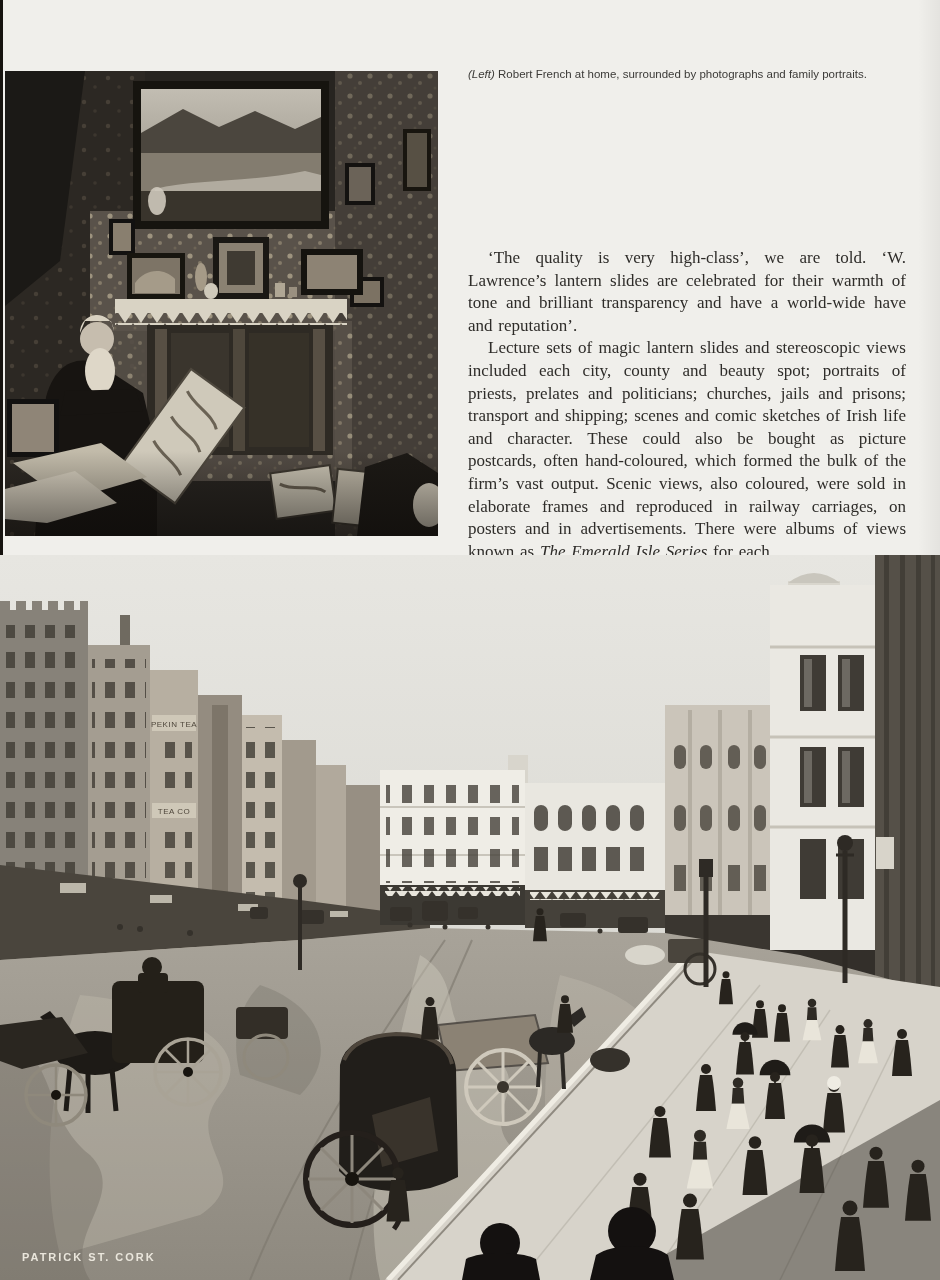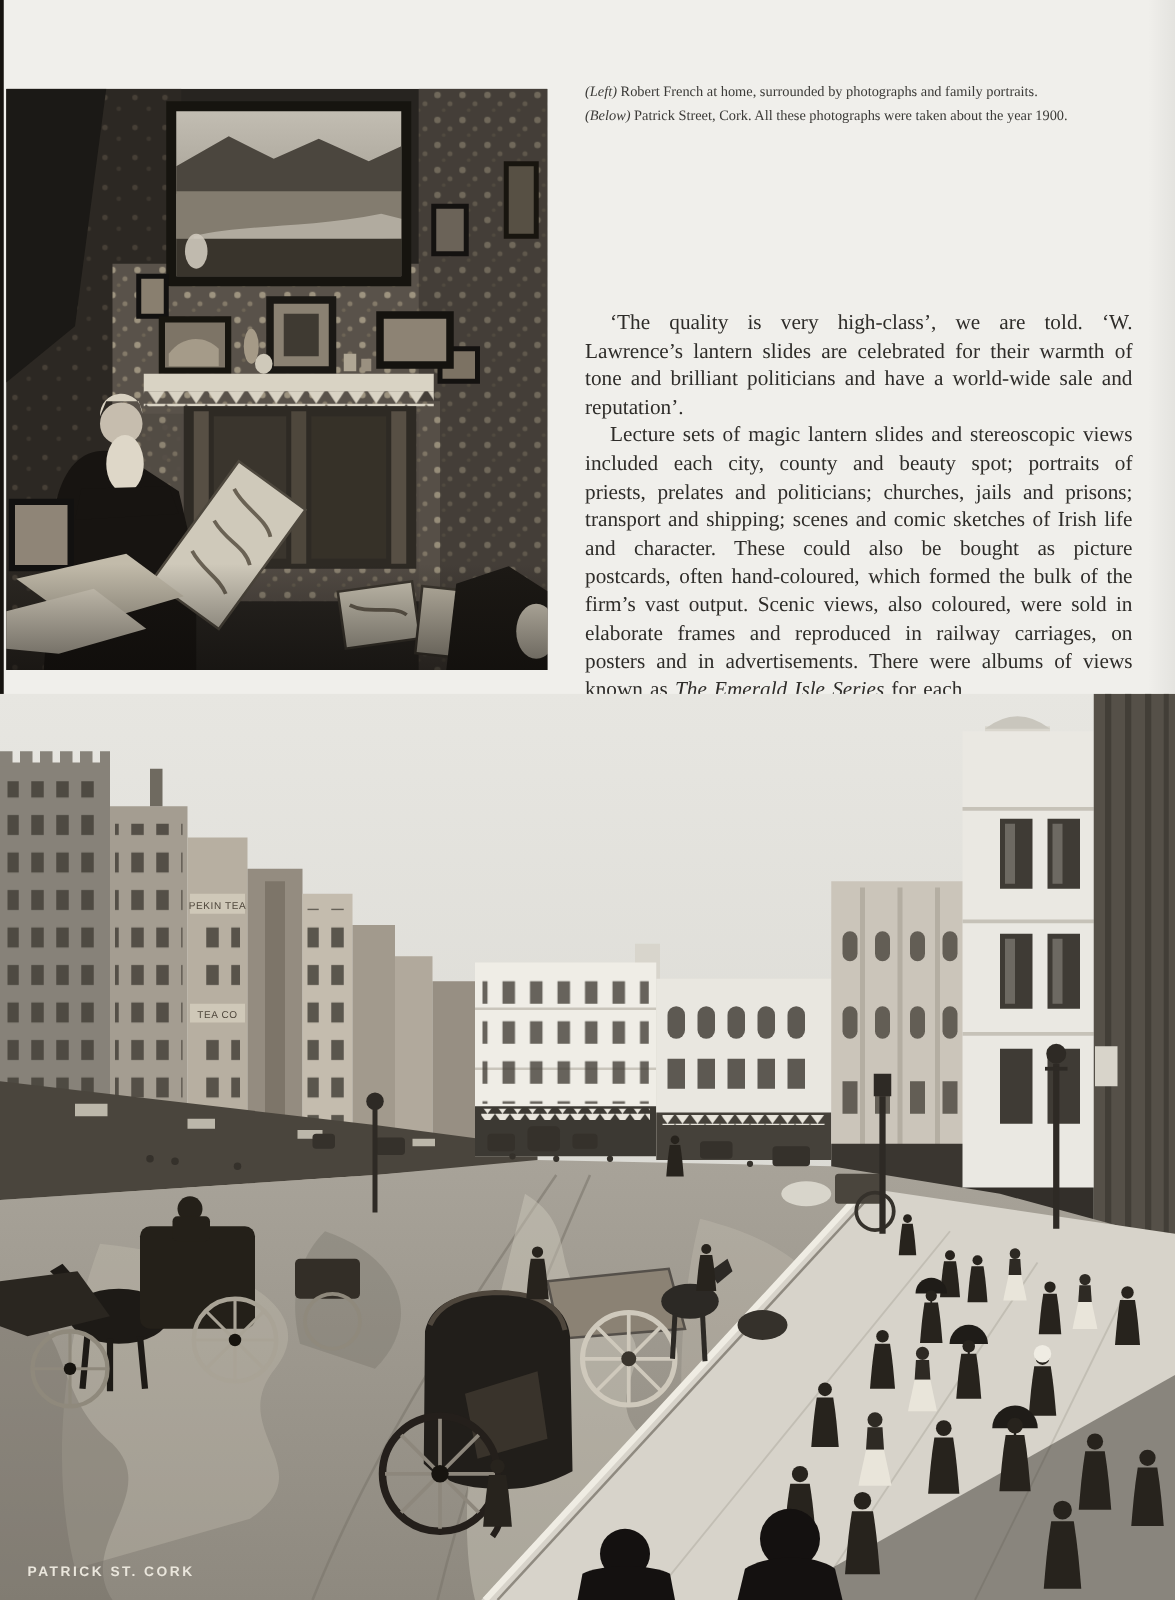--- a/index.html
+++ b/index.html
@@ -19,21 +19,21 @@
     pointer-events: none;
   }
   .photo-top {
     position: absolute; left: 5px; top: 71px; width: 433px; height: 465px;
   }
   .photo-bottom {
     position: absolute; left: 0; top: 555px; width: 788px; height: 725px;
   }
   .caption {
     position: absolute; left: 468px; top: 66px; width: 444px;
-    font-family: Liberation Serif, serif;
+    font-family: Liberation Sans, sans-serif;
     font-size: 11.5px; line-height: 1.45; color: #3b3a37;
   }
   .caption .cap-line { margin: 0 0 2px 0; }
   .cap-prefix { font-style: italic; }
   .article {
     position: absolute; left: 468px; top: 247px; width: 438px;
     font-size: 17px; line-height: 22.6px; color: #2e2c29;
     text-align: justify; word-spacing: 1.5px;
   }
   .article p { margin: 0; text-indent: 20px; }
@@ -159,25 +159,24 @@
         <polygon points="352,465 360,396 402,382 433,402 433,465" fill="#1c1915"></polygon>
         <ellipse cx="424" cy="434" rx="16" ry="22" fill="#cfc8b8"></ellipse>
       </g>
 
       <rect x="0" y="380" width="433" height="85" fill="url(#topVign)"></rect>
     </svg>
   </div>
 
   <div class="caption">
     <p class="cap-line"><span class="cap-prefix">(Left)</span><span> Robert French at home, surrounded by photographs and family portraits.</span></p>
-    <p class="cap-line"><span class="cap-prefix">(Below)</span><span> Patrick Street, Cork. All these photographs were taken about the year 1900.</span></p>
   </div>
 
   <div class="article">
-    <p>‘The quality is very high-class’, we are told. ‘W. Lawrence’s lantern slides are celebrated for their warmth of tone and brilliant politicians and have a world-wide sale and reputation’.</p>
+    <p>‘The quality is very high-class’, we are told. ‘W. Lawrence’s lantern slides are celebrated for their warmth of tone and brilliant transparency and have a world-wide have and reputation’.</p>
     <p><span>Lecture sets of magic lantern slides and stereoscopic views included each city, county and beauty spot; portraits of priests, prelates and politicians; churches, jails and prisons; transport and shipping; scenes and comic sketches of Irish life and character. These could also be bought as picture postcards, often hand-coloured, which formed the bulk of the firm’s vast output. Scenic views, also coloured, were sold in elaborate frames and reproduced in railway carriages, on posters and in advertisements. There were albums of views known as </span><span class="italic">The Emerald Isle Series</span><span> for each</span></p>
   </div>
 
   <div class="photo-bottom">
     <svg width="940" height="725" viewBox="0 0 940 725">
       <defs>
         <linearGradient id="skyG" x1="0" y1="0" x2="0" y2="1">
           <stop offset="0" stop-color="#e7e6e1"></stop>
           <stop offset="1" stop-color="#d9d8d2"></stop>
         </linearGradient>

